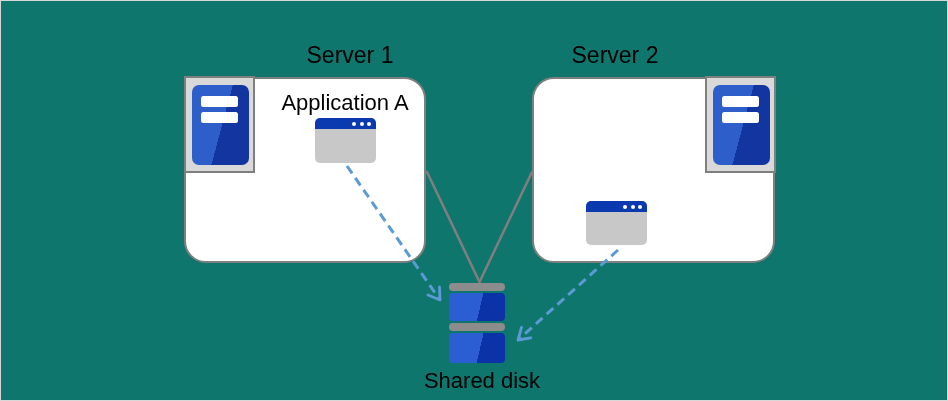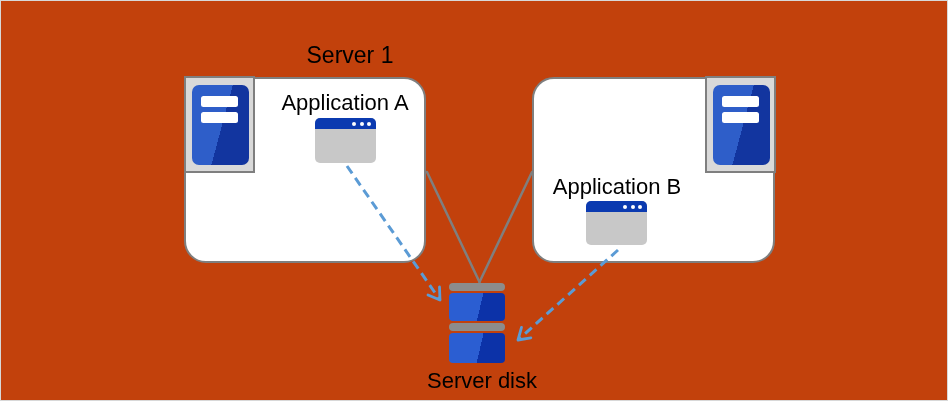--- a/index.html
+++ b/index.html
@@ -1,20 +1,20 @@
 <!DOCTYPE html>
 <html style="--canvas-border: #d8d8d8; --box-border: #7f7f7f; --connector: #7f7f7f; --arrow-blue: #5b9bd5; --frame-fill: #d9d9d9; --tower-blue-light: #2e5ec9; --tower-blue-dark: #12359f; --app-titlebar-blue: #0b3ab0; --app-body-gray: #c8c8c8; --disk-cap-gray: #8c8c8c; --disk-blue-light: #2b5ed2; --disk-blue-dark: #0c32a8; --text: #000000;"><head>
 <meta charset="utf-8">
 <style>
   html,body { margin:0; padding:0; background:#ffffff; }
   .canvas {
     position:relative;
     width:948px; height:401px;
     box-sizing:border-box;
-    background:#c2410c;
+    background:#0f766e;
     border:1.5px solid var(--canvas-border, #d8d8d8);
     font-family:"Liberation Sans", sans-serif;
     color:var(--text, #000000);
     overflow:hidden;
   }
   .server-box {
     position:absolute;
     box-sizing:border-box;
     border:2.5px solid var(--box-border, #7f7f7f);
     border-radius:22px;
@@ -141,20 +141,21 @@
         <path class="arrowhead-path" d="M3,3 L14,10 L3,17"></path>
       </marker>
     </defs>
     <line class="connector-line" x1="426" y1="171" x2="478.5" y2="281"></line>
     <line class="connector-line" x1="531" y1="171" x2="478.5" y2="281"></line>
     <line class="dashed-arrow-line" x1="346" y1="165" x2="439" y2="299" marker-end="url(#openArrow)"></line>
     <line class="dashed-arrow-line" x1="617" y1="249" x2="517" y2="339" marker-end="url(#openArrow)"></line>
   </svg>
 
   <div class="diagram-label server-title lbl-s1">Server 1</div>
+  <div class="diagram-label server-title lbl-s2">Server 2</div>
 
   <div class="icon-frame frame-1">
     <div class="tower">
       <div class="tower-bar b1"></div>
       <div class="tower-bar b2"></div>
     </div>
   </div>
   <div class="icon-frame frame-2">
     <div class="tower">
       <div class="tower-bar b1"></div>
@@ -166,30 +167,29 @@
   <div class="app-icon app-a">
     <div class="app-titlebar">
       <div class="app-dots">
         <span class="dot"></span>
         <span class="dot"></span>
         <span class="dot"></span>
       </div>
     </div>
   </div>
 
-  <div class="diagram-label app-title lbl-b">Application B</div>
   <div class="app-icon app-b">
     <div class="app-titlebar">
       <div class="app-dots">
         <span class="dot"></span>
         <span class="dot"></span>
         <span class="dot"></span>
       </div>
     </div>
   </div>
 
   <div class="disk-cap cap-1"></div>
   <div class="disk-body body-1"></div>
   <div class="disk-cap cap-2"></div>
   <div class="disk-body body-2"></div>
-  <div class="diagram-label lbl-disk">Server disk</div>
+  <div class="diagram-label lbl-disk">Shared disk</div>
 
 </div>
 
 </body></html>

